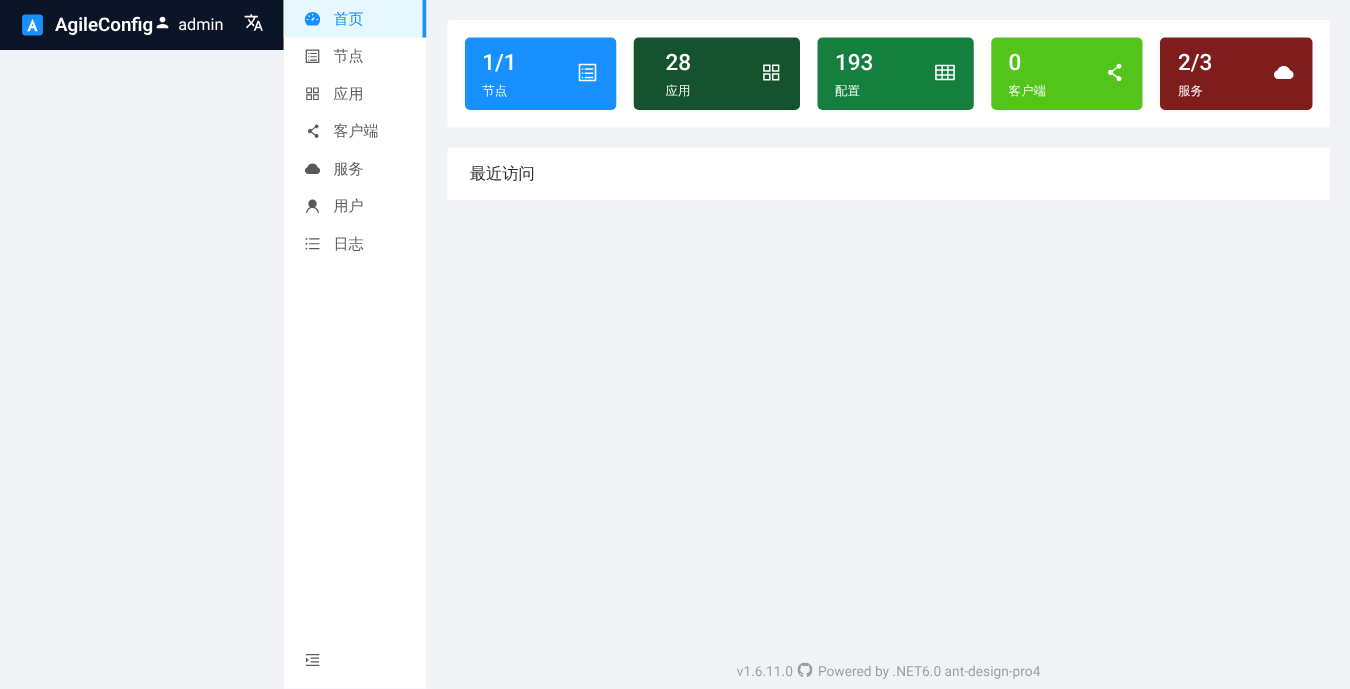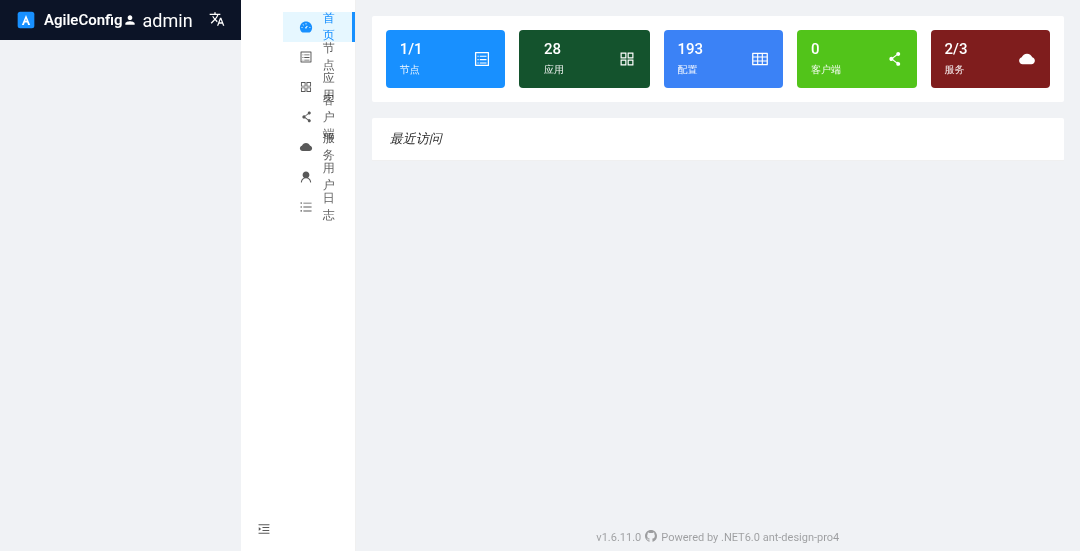--- a/index.html
+++ b/index.html
@@ -1,48 +1,48 @@
 <!DOCTYPE html>
 <html><head>
 <meta charset="utf-8">
 <style>
 * { margin: 0; padding: 0; box-sizing: border-box; }
 body { font-family: -apple-system, BlinkMacSystemFont, "Segoe UI", Roboto, "Helvetica Neue", Arial, sans-serif; background: #f0f2f5; color: rgba(0,0,0,0.85); font-size: 14px; height: 551px; width: 1080px; overflow: hidden; }
 .layout { display: flex; flex-direction: row; height: 100%; }
 .header { height: 40px; background: #0c1427; color: #fff; display: flex; align-items: center; padding: 0 16px; justify-content: space-between; }
 .brand { display: flex; align-items: center; gap: 8px; font-weight: 600; font-size: 15px; }
 .brand-logo { width: 20px; height: 20px; display: flex; align-items: center; justify-content: center; }
-.header-right { display: flex; align-items: center; gap: 16px; font-size: 18px; }
+.header-right { display: flex; align-items: center; gap: 16px; font-size: 13px; }
 .user-section { display: flex; align-items: center; gap: 6px; cursor: pointer; }
 .user-icon svg, .lang-icon svg { fill: #fff; }
 .body { flex: 1; display: flex; min-height: 0; }
 .sidebar { width: 115px; background: #fff; display: flex; flex-direction: column; justify-content: space-between; border-right: 1px solid #f0f0f0; }
-.menu { list-style: none; padding-top: 12px; margin-left: 42px; }
+.menu { list-style: none; padding-top: 0; }
 .menu-item { display: flex; align-items: center; gap: 10px; padding: 0 16px; height: 30px; color: rgba(0,0,0,0.65); cursor: pointer; font-size: 12px; position: relative; }
 .menu-item.active { color: #1890ff; background: #e6f7ff; }
 .menu-item.active::after { content: ""; position: absolute; right: 0; top: 0; bottom: 0; width: 3px; background: #1890ff; }
 .menu-item .mi-icon { width: 14px; height: 14px; display: flex; align-items: center; justify-content: center; }
 .menu-item .mi-icon svg { fill: currentColor; width: 14px; height: 14px; }
 .sidebar-footer { padding: 12px 16px; color: rgba(0,0,0,0.65); cursor: pointer; }
 .sidebar-footer svg { fill: currentColor; width: 14px; height: 14px; }
 .content { flex: 1; display: flex; flex-direction: column; padding: 16px; gap: 16px; position: relative; }
 .cards-row { background: #fff; padding: 14px; border-radius: 2px; display: flex; gap: 14px; }
 .stat-card { flex: 1; border-radius: 4px; color: #fff; padding: 12px 14px 10px 14px; display: flex; justify-content: space-between; align-items: flex-start; height: 58px; cursor: pointer; }
 .stat-card .left { display: flex; flex-direction: column; gap: 6px; }
-.stat-card .value { font-size: 15px; font-weight: 500; line-height: 1; }
+.stat-card .value { font-size: 18px; font-weight: 500; line-height: 1; }
 .stat-card .label { font-size: 10px; opacity: 0.95; }
 .stat-card .card-icon { align-self: center; }
 .stat-card .card-icon svg { fill: #fff; width: 18px; height: 18px; }
 .c-blue { background: #1890ff; }
 .c-orange { background: #14532d; padding-left: 25px; }
-.c-teal { background: #3b82f6; gap: 48px; }
+.c-teal { background: #15803d; gap: 48px; }
 .c-green { background: #52c41a; }
 .c-purple { background: #7f1d1d; }
 .panel { background: #fff; border-radius: 2px; }
-.panel-header { padding: 12px 18px; border-bottom: 1px solid #f0f0f0; font-size: 13px; color: rgba(0,0,0,0.85); font-style: italic; }
+.panel-header { padding: 12px 18px; border-bottom: 1px solid #f0f0f0; font-size: 13px; color: rgba(0,0,0,0.85); }
 .panel-body { padding: 6px 0; }
 .recent-item { padding: 8px 18px; font-size: 12px; color: rgba(0,0,0,0.65); cursor: pointer; }
 .footer { position: absolute; bottom: 6px; left: 0; right: 0; text-align: center; font-size: 11px; color: rgba(0,0,0,0.35); display: flex; justify-content: center; align-items: center; gap: 4px; }
 .footer svg { fill: rgba(0,0,0,0.35); width: 12px; height: 12px; }
 </style>
 </head>
 <body>
 
 <div class="layout">
   <div class="header">

